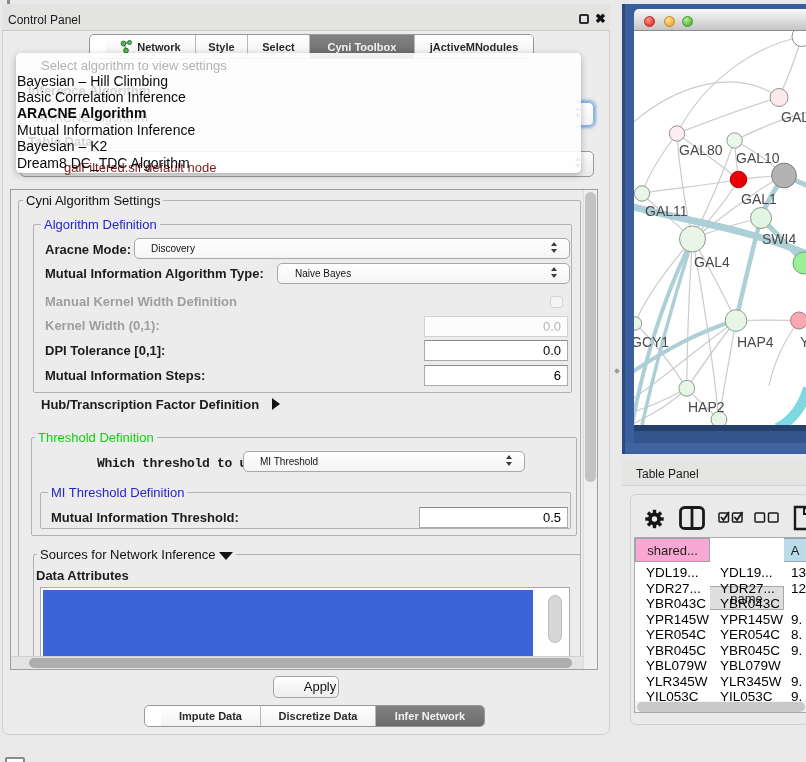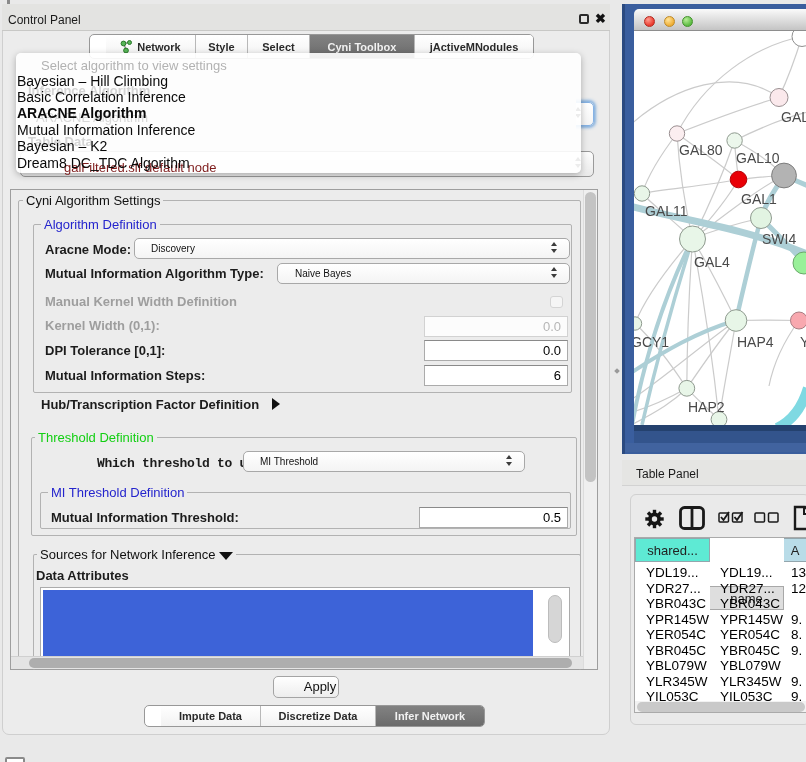--- a/index.html
+++ b/index.html
@@ -269,21 +269,21 @@
     <path d="M81,13 l2.5,3 l5.5,-8" stroke-width="1.9"></path>
     <path d="M94.5,13 l2.5,3 l5.5,-8" stroke-width="1.9"></path>
     <rect x="115" y="9" width="9.5" height="9" rx="1"></rect>
     <rect x="128.5" y="9" width="9.5" height="9" rx="1"></rect>
   </g>
   <path d="M155,3 h10 l7,7 v15 h-17 z" fill="none" stroke="#1a1a1a" stroke-width="2.4"></path>
   <path d="M164,3 v7 h8" fill="none" stroke="#1a1a1a" stroke-width="2"></path>
 </svg>
 
 <div class="abs" style="left:634px;top:537px;width:172px;height:176px;background:#fff;border:1px solid #aaa;border-right:none;overflow:hidden;">
-  <div style="position:absolute;left:0;top:0;height:24px;width:75px;background:#5eead4;border:1px solid #93a6ad;text-align:center;line-height:23px;font-size:13px;color:#222;">shared...</div>
+  <div style="position:absolute;left:0;top:0;height:24px;width:75px;background:#f9a8d4;border:1px solid #93a6ad;text-align:center;line-height:23px;font-size:13px;color:#222;">shared...</div>
   <div style="position:absolute;left:75px;top:0;height:24px;width:74px;background:#dedede;border:1px solid #a8a8a8;border-left:none;text-align:center;line-height:23px;font-size:13px;color:#222;margin-top:48px;">name</div>
   <div style="position:absolute;left:149px;top:0;height:24px;width:23px;background:#b9dce8;border:1px solid #93a6ad;border-left:none;font-size:13px;color:#222;text-align:center;line-height:23px;">A</div>
   <div style="position:absolute;left:0;top:27px;font-size:13.5px;color:#000;line-height:15.5px;white-space:pre;"><div style="position:absolute;left:11px;">YDL19...
 YDR27...
 YBR043C
 YPR145W
 YER054C
 YBR045C
 YBL079W
 YLR345W

